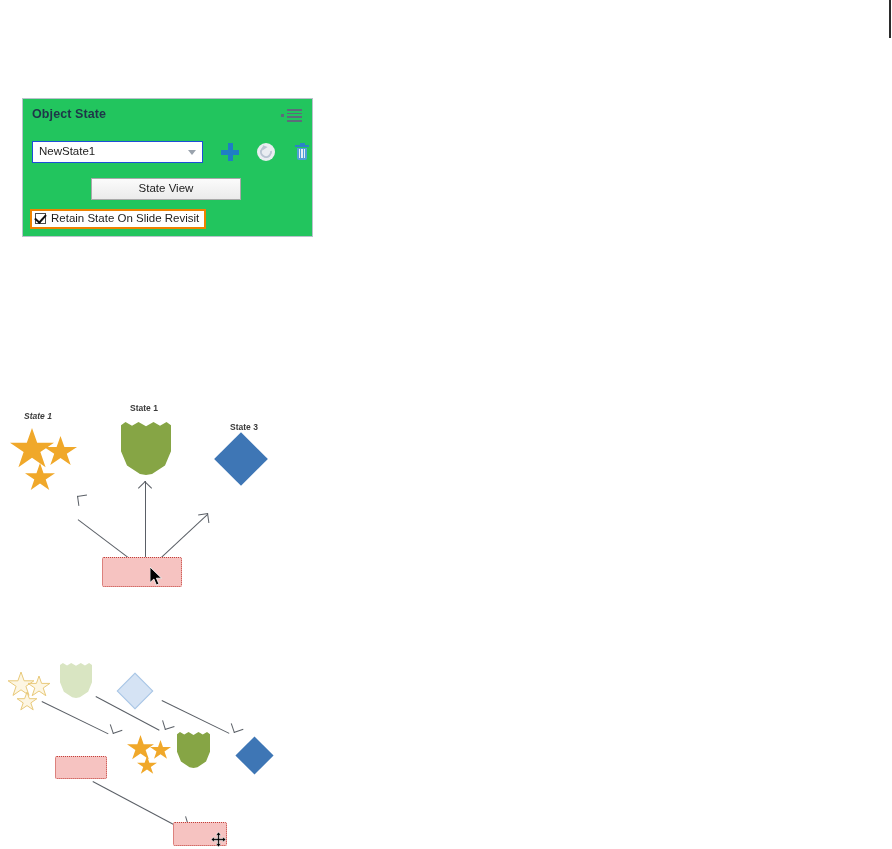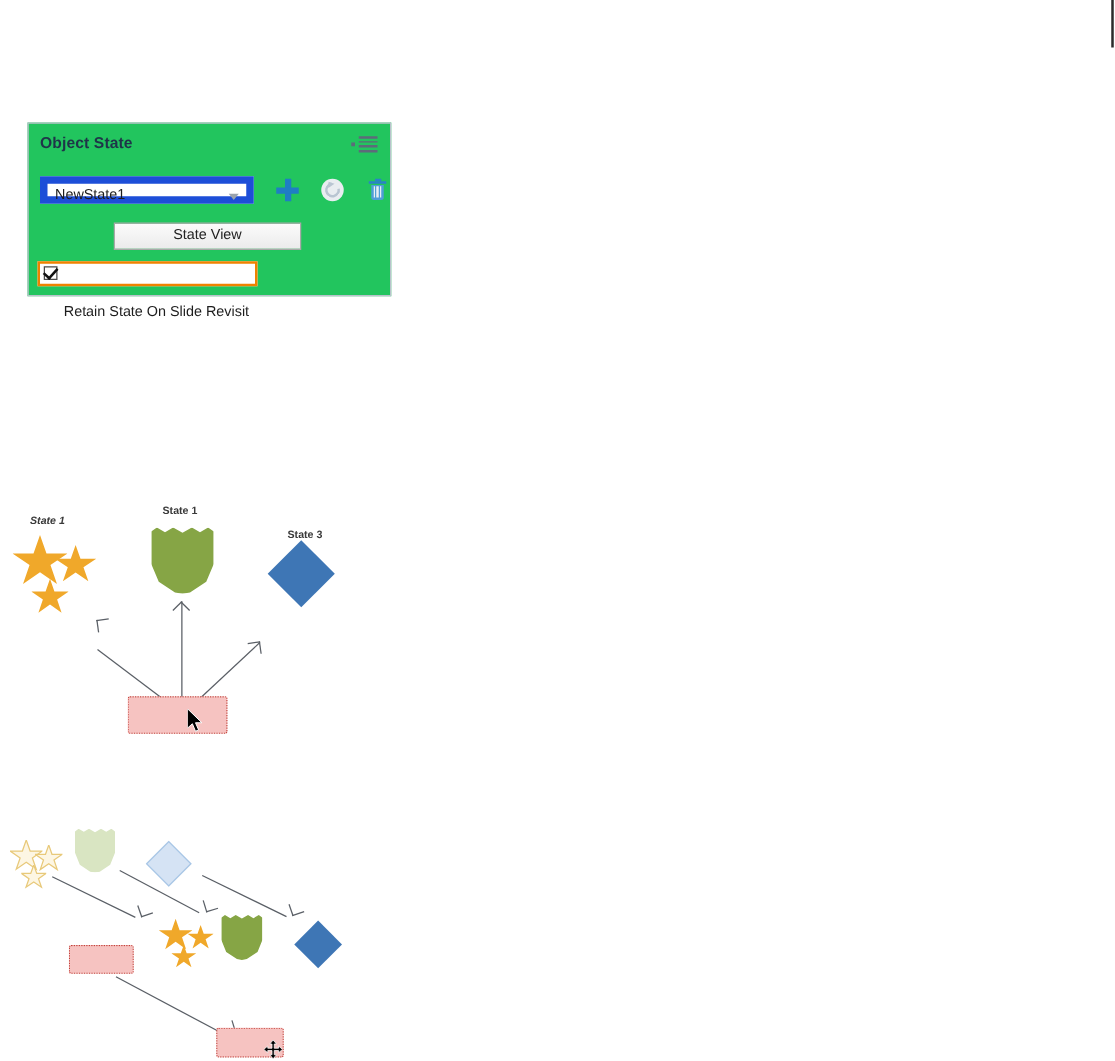--- a/index.html
+++ b/index.html
@@ -91,21 +91,21 @@
     width: 275px;
     height: 24px;
   }
   .state-select {
     position: absolute;
     left: 0;
     top: 0;
     width: 171px;
     height: 22px;
     background: #ffffff;
-    border: 6px solid #1d4ed8;
+    border: 1px solid #1d4ed8;
     box-sizing: border-box;
     cursor: pointer;
   }
   .state-select .sel-value {
     position: absolute;
     left: 6px;
     top: 3px;
     font-size: 11.5px;
     color: #1d1d1d;
   }
@@ -225,21 +225,20 @@
     border-width: 0 2px 2px 0;
     transform: rotate(42deg);
   }
   .retain-label {
     position: absolute;
     left: 16px;
     top: 0px;
     font-size: 11.5px;
     color: #1d1d1d;
     white-space: nowrap;
-    margin-top: 32px;
   }
 
   
   .diagram { position: absolute; }
   .state-label {
     position: absolute;
     font-size: 8.5px;
     color: #3a3a3a;
     font-weight: bold;
     white-space: nowrap;

